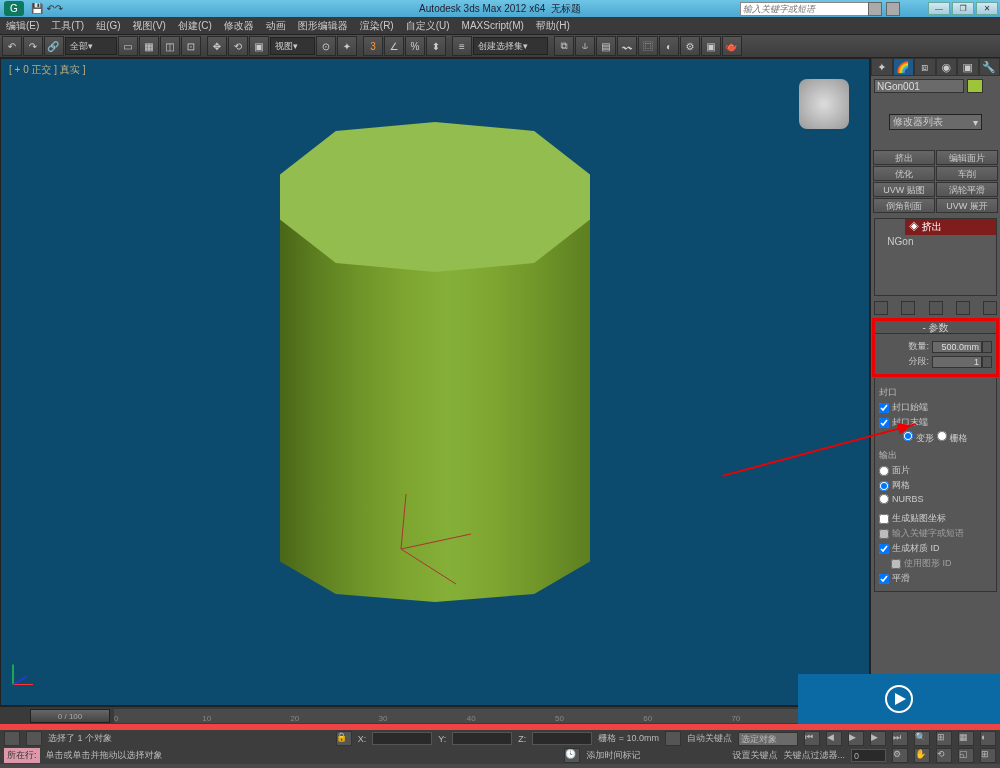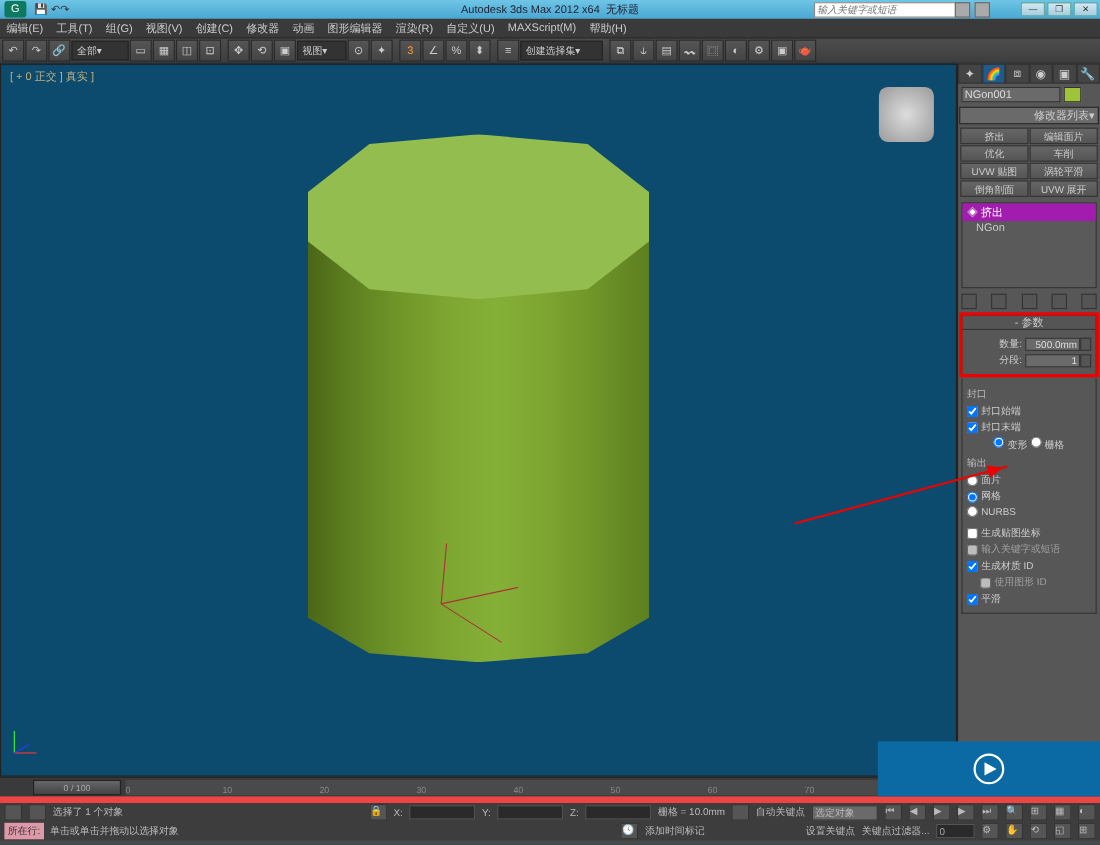--- a/index.html
+++ b/index.html
@@ -43,26 +43,26 @@
 .arrow::after { content: ""; position: absolute; right: -2px; top: -5px; border: 6px solid transparent; border-left: 14px solid #e00; }
 
 
 .panel { width: 130px; background: #575757; border-left: 1px solid #222; display: flex; flex-direction: column; font-size: 10px; color: #ccc; }
 .ptabs { display: flex; height: 18px; background: #444; }
 .ptabs div { flex: 1; border: 1px solid #333; display: flex; align-items: center; justify-content: center; font-size: 11px; }
 .ptabs .active { background: #1e5a8a; }
 .pname { margin: 3px; }
 .pname input { width: 90px; height: 14px; background: #6a6a6a; border: 1px solid #333; color: #ddd; font-size: 10px; padding: 0 2px; }
 .pcolor { display: inline-block; width: 16px; height: 14px; background: #9fc43a; border: 1px solid #333; vertical-align: top; }
-.pcombo { margin: 1px; height: 16px; background: #6a6a6a; border: 1px solid #222; color: #ccc; font-size: 10px; padding: 0 3px; display: flex; align-items: center; justify-content: flex-end; }
+.pcombo { margin: 18px; height: 16px; background: #6a6a6a; border: 1px solid #222; color: #ccc; font-size: 10px; padding: 0 3px; display: flex; align-items: center; justify-content: space-between; }
 .pbtns { display: grid; grid-template-columns: 1fr 1fr; gap: 1px; margin: 2px; }
 .pbtns div { height: 15px; background: linear-gradient(#666,#555); border: 1px solid #333; text-align: center; line-height: 14px; font-size: 9px; }
 .pstack { margin: 3px; height: 78px; background: #5a5a5a; border: 1px solid #333; }
 .pstack .row { padding: 1px 4px; font-size: 10px; }
-.pstack .row.sel { background: #a21caf; color: #fff; }
+.pstack .row.sel { background: #7f1d1d; color: #fff; margin-left: 30px; }
 .pstackbtns { display: flex; gap: 2px; margin: 2px 3px; justify-content: space-between; }
 .pstackbtns div { width: 14px; height: 14px; background: #555; border: 1px solid #333; }
 .rollout { margin: 3px 3px 0; }
 .rollhead { background: #555; border: 1px solid #333; height: 14px; text-align: center; line-height: 13px; font-size: 10px; }
 .rollbody { border: 1px solid #333; border-top: none; padding: 4px; background: #575757; }
 .spinner-row { display: flex; align-items: center; margin: 2px 0; justify-content: flex-end; }
 .spinner-row label { font-size: 9px; margin-right: 3px; }
 .spinner-row input { width: 50px; height: 12px; background: #6a6a6a; border: 1px solid #333; color: #ddd; font-size: 9px; text-align: right; padding: 0 2px; }
 .spinbtns { width: 10px; height: 12px; background: #555; border: 1px solid #333; }
 .highlight { outline: 3px solid #e00; outline-offset: -1px; }

